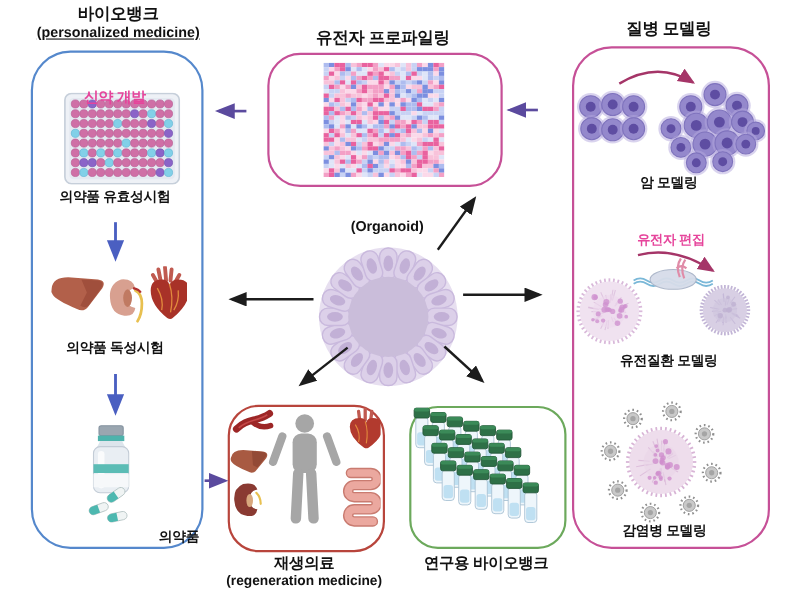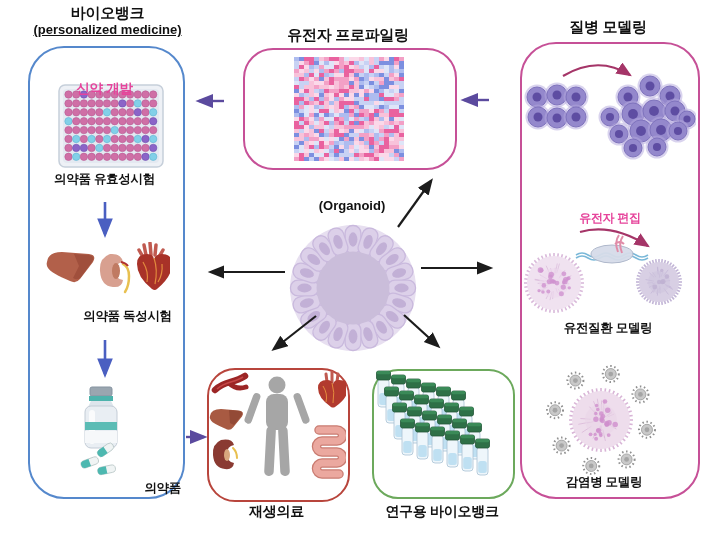--- a/index.html
+++ b/index.html
@@ -29,33 +29,35 @@
   <div class="box box-blue" style="left:28px;top:46px;width:153px;height:449px;"></div>
   <div class="box box-pink" style="left:243px;top:48px;width:210px;height:118px;border-radius:30px;"></div>
   <div class="box box-pink" style="left:520px;top:42px;width:176px;height:453px;border-radius:36px;"></div>
   <div class="box box-red" style="left:207px;top:368px;width:139px;height:130px;"></div>
   <div class="box box-green" style="left:372px;top:369px;width:139px;height:126px;"></div>
 
   <div class="lbl t-main" style="left:15px;top:4px;width:185px;">바이오뱅크</div>
   <div class="lbl t-sub" style="left:15px;top:22px;width:185px;text-decoration:underline;">(personalized medicine)</div>
   <div class="lbl t-box t-pink" style="left:28px;top:56px;width:153px;font-size:13.5px;margin-top:25px;">신약 개발</div>
   <div class="lbl t-box" style="left:28px;top:172px;width:153px;">의약품 유효성시험</div>
-  <div class="lbl t-box" style="left:28px;top:309px;width:153px;padding-left:23px;">의약품 독성시험</div>
+  <div class="lbl t-box" style="left:28px;top:309px;width:153px;">의약품 독성시험</div>
   <div class="lbl t-box" style="left:28px;top:481px;width:153px;text-align:right;">의약품</div>
 
   <div class="lbl t-main" style="left:244px;top:26px;width:208px;">유전자 프로파일링</div>
 
   <div class="lbl t-sub" style="left:272px;top:198px;width:160px;font-weight:700;">(Organoid)</div>
 
   <div class="lbl t-main" style="left:528px;top:18px;width:160px;">질병 모델링</div>
+  <div class="lbl t-box" style="left:528px;top:159px;width:160px;">암 모델링</div>
   <div class="lbl t-box t-pink" style="left:535px;top:211px;width:150px;font-size:12px;">유전자 편집</div>
   <div class="lbl t-box" style="left:528px;top:321px;width:160px;">유전질환 모델링</div>
   <div class="lbl t-box" style="left:524px;top:475px;width:160px;">감염병 모델링</div>
 
   <div class="lbl t-main" style="left:207px;top:503px;width:139px;font-size:14px;">재생의료</div>
+  <div class="lbl t-sub" style="left:190px;top:521px;width:173px;font-size:12.5px;">(regeneration medicine)</div>
   <div class="lbl t-main" style="left:367px;top:503px;width:150px;font-size:14px;">연구용 바이오뱅크</div>
 
   <svg id="plate-svg" class="art" style="left:58px;top:84px;" width="106" height="84" viewBox="0 0 106 84">
       <rect x="1" y="1" width="104" height="82" rx="6" fill="#eef1f6" stroke="#c6cfda" stroke-width="1.5"></rect>
       <rect x="5" y="5" width="96" height="74" rx="4" fill="#e4e9f1"></rect>
       <circle cx="10.5" cy="10.5" r="3.7" fill="#cf6fa6" stroke="#b95b93" stroke-width="0.6"></circle>
       <circle cx="18.2" cy="10.5" r="3.7" fill="#cf6fa6" stroke="#b95b93" stroke-width="0.6"></circle>
       <circle cx="25.9" cy="10.5" r="3.7" fill="#8b64c8" stroke="#6f4fb0" stroke-width="0.6"></circle>
       <circle cx="33.6" cy="10.5" r="3.7" fill="#cf6fa6" stroke="#b95b93" stroke-width="0.6"></circle>
       <circle cx="41.3" cy="10.5" r="3.7" fill="#cf6fa6" stroke="#b95b93" stroke-width="0.6"></circle>

